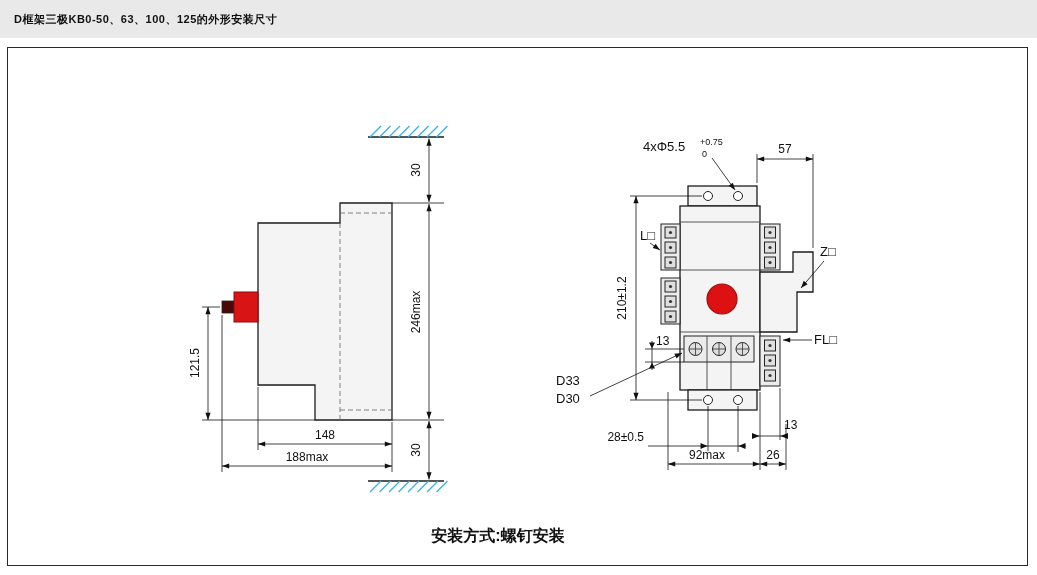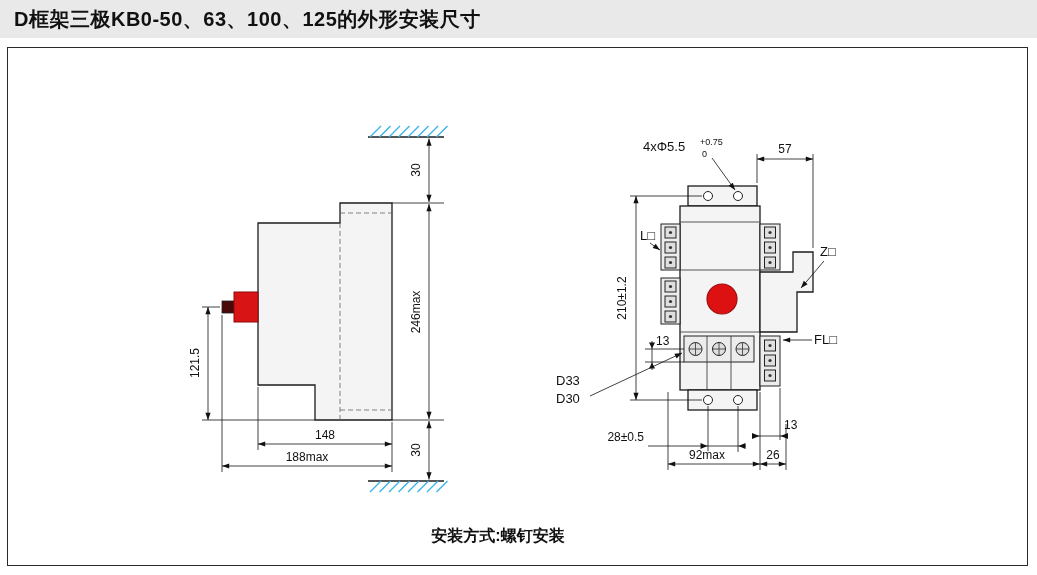--- a/index.html
+++ b/index.html
@@ -1,20 +1,20 @@
 <!DOCTYPE html>
 <html><head>
 <meta charset="utf-8">
 <style>
   html,body{margin:0;padding:0;background:#fff;}
   .page{position:relative;width:1037px;height:575px;background:#fff;overflow:hidden;
         font-family:"Liberation Sans",sans-serif;}
   .header{position:absolute;left:0;top:0;width:1037px;height:38px;background:#e9e9e9;
           display:flex;align-items:center;box-sizing:border-box;padding-left:14px;}
-  .header span{font-size:20px;font-weight:600;color:#111;letter-spacing:.5px;}
+  .header span{font-size:11px;font-weight:600;color:#111;letter-spacing:.5px;}
   .content-frame{position:absolute;left:7px;top:47px;width:1021px;height:519px;
           border:1px solid #2a2a2a;background:#fff;box-sizing:border-box;}
   .drawing{position:absolute;left:0;top:0;width:1037px;height:575px;}
   .caption{position:absolute;left:7px;top:526px;width:982px;text-align:center;
           font-size:16px;font-weight:700;color:#111;}
   svg text{fill:#111;font-family:"Liberation Sans",sans-serif;
           paint-order:stroke fill;stroke:#ffffff;stroke-width:2.2px;stroke-linejoin:round;}
   .dimtxt{font-size:12px;}
   .lbltxt{font-size:13px;}
   .toltxt{font-size:9px;}

